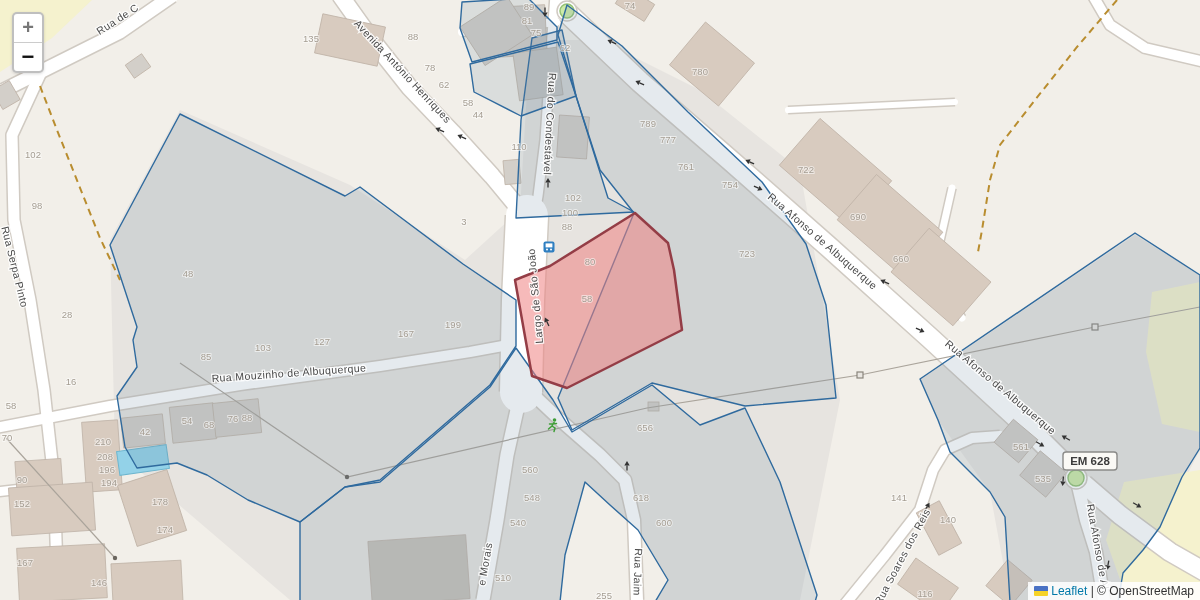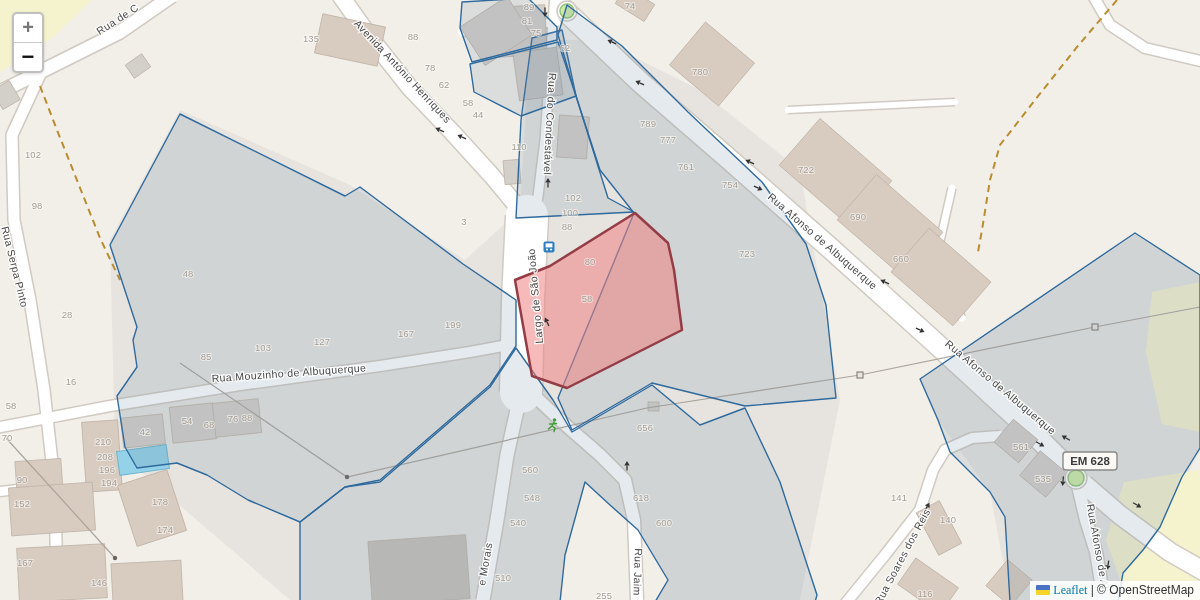--- a/index.html
+++ b/index.html
@@ -9,21 +9,21 @@
   
   .zoom-ctl{position:absolute;top:12px;left:12px;border:2px solid rgba(0,0,0,.25);
             border-radius:5px;background:#fff;z-index:20;box-shadow:0 1px 3px rgba(0,0,0,.15);}
   .zoom-btn{display:block;width:28px;height:28px;line-height:27px;text-align:center;
             font-size:20px;font-weight:bold;color:#777;cursor:pointer;text-decoration:none;
             user-select:none;}
   .zoom-btn.out{border-top:1px solid #ccc;color:#111;font-size:22px;}
   
   .attrib{position:absolute;right:0;bottom:0;background:rgba(255,255,255,.85);
           padding:2px 6px 2px 6px;font-size:12px;color:#333;z-index:20;white-space:nowrap;}
-  .attrib a{color:#0078A8;text-decoration:none;font-family:Liberation Serif, serif;}
+  .attrib a{color:#0078A8;text-decoration:none;}
   .flag{display:inline-block;width:14px;height:10px;vertical-align:-1px;margin-right:3px;
         background:linear-gradient(#4a72c4 0 50%,#f5d328 50% 100%);border-radius:1px;}
 </style>
 </head>
 <body>
 
 <div class="map">
   <svg id="map-svg" width="1200" height="600" viewBox="0 0 1200 600" xmlns="http://www.w3.org/2000/svg">
       <rect x="0" y="0" width="1200" height="600" fill="#f2efe9"></rect>
       <polygon points="110,240 180,110 350,185 465,260 520,210 530,40 600,40 700,90 800,170 840,400 800,600 290,600 115,450" fill="#e7e4e0"></polygon>

